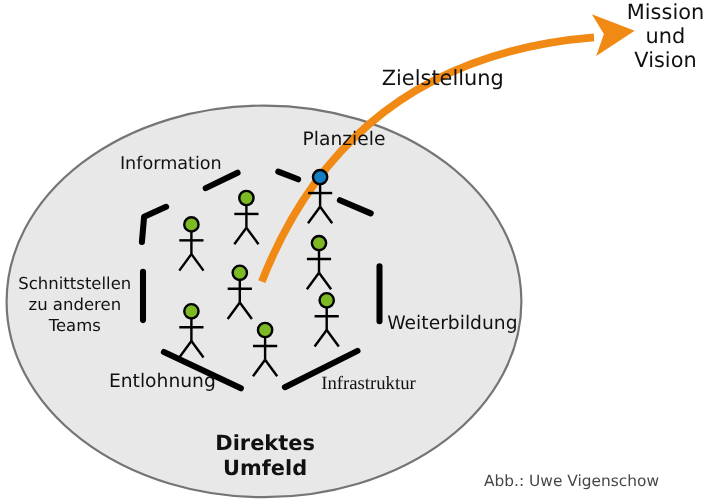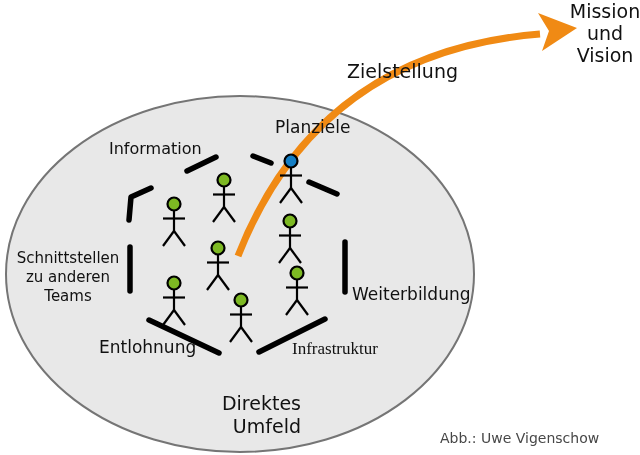--- a/index.html
+++ b/index.html
@@ -10,21 +10,21 @@
   .stage svg{position:absolute;left:0;top:0;}
   .lbl{position:absolute;white-space:pre-line;line-height:1.18;color:var(--text,#111);}
   .lbl-mission{left:563px;top:0px;width:84px;text-align:center;font-size:19px;line-height:22px;}
   .lbl-zielstellung{left:347px;top:60px;font-size:19px;}
   .lbl-planziele{left:275px;top:117px;font-size:17px;}
   .lbl-information{left:109px;top:140px;font-size:16px;}
   .lbl-schnittstellen{left:8px;top:249px;width:120px;text-align:center;font-size:15px;line-height:19px;}
   .lbl-weiterbildung{left:352px;top:252px;font-size:17px;margin-top:32px;}
   .lbl-entlohnung{left:99px;top:337px;font-size:17px;}
   .lbl-infrastruktur{left:292px;top:339px;font-size:17px;font-family:Liberation Serif, serif;}
-  .lbl-umfeld{left:181px;top:392px;width:120px;text-align:right;font-size:19px;line-height:23px;font-weight:normal;}
+  .lbl-umfeld{left:181px;top:392px;width:120px;text-align:center;font-size:19px;line-height:23px;font-weight:bold;}
   .lbl-attribution{left:440px;top:430px;width:196px;text-align:left;font-size:14px;color:var(--attribution_text,#444);}
   .member{color:var(--member_head,#7DB923);}
   .lead{color:var(--lead_head,#147EC4);}
   .seg{stroke:var(--segment,#000);stroke-width:5.5;stroke-linecap:round;stroke-linejoin:round;fill:none;}
   .arrow-shaft{stroke:var(--arrow,#F08A14);stroke-width:7;fill:none;stroke-linecap:butt;}
   .arrow-head{fill:var(--arrow,#F08A14);}
 </style>
 </head>
 <body>
 

